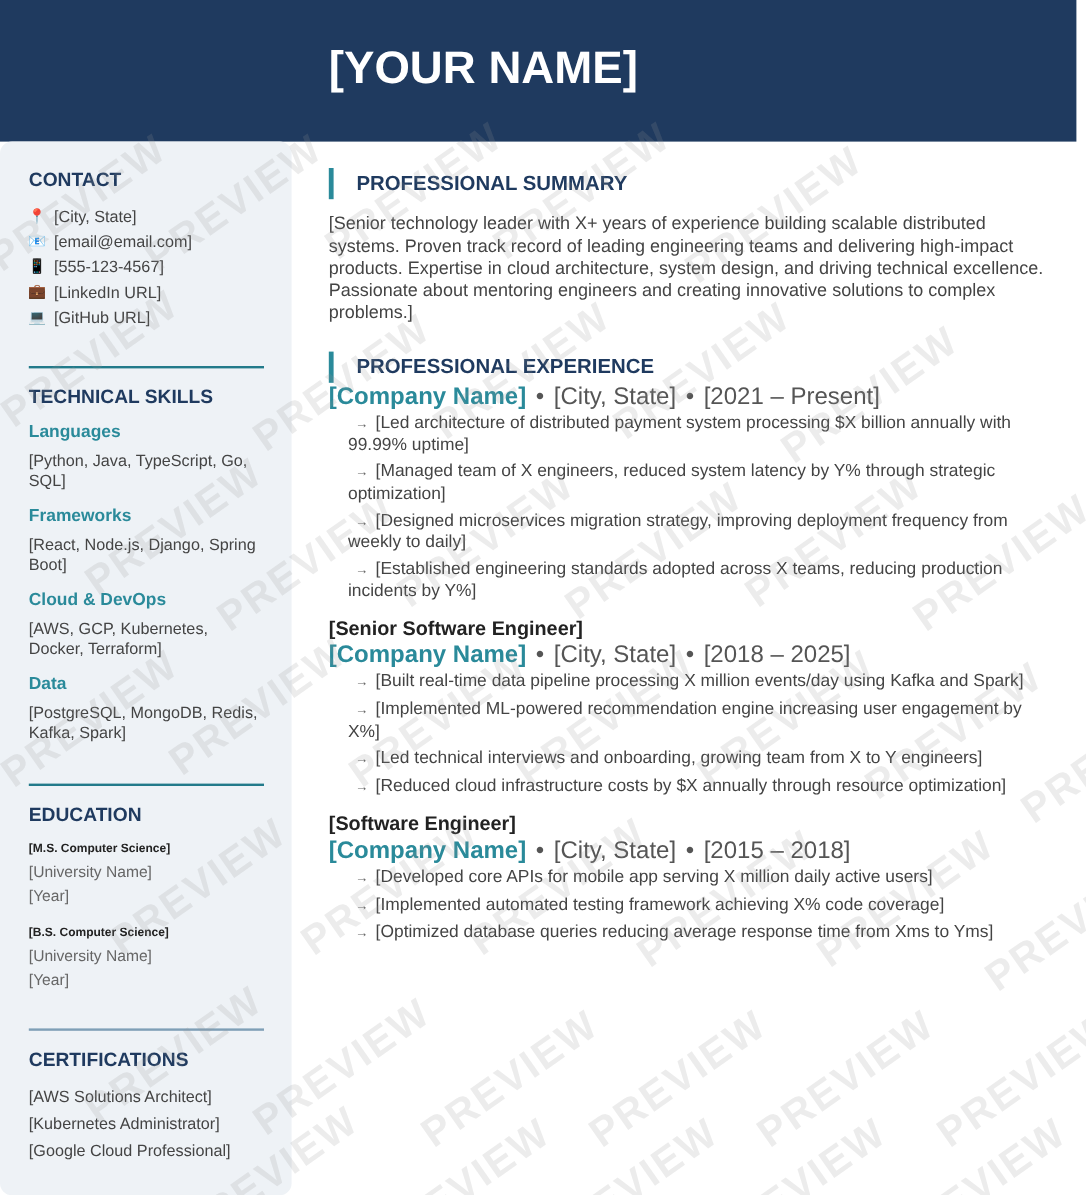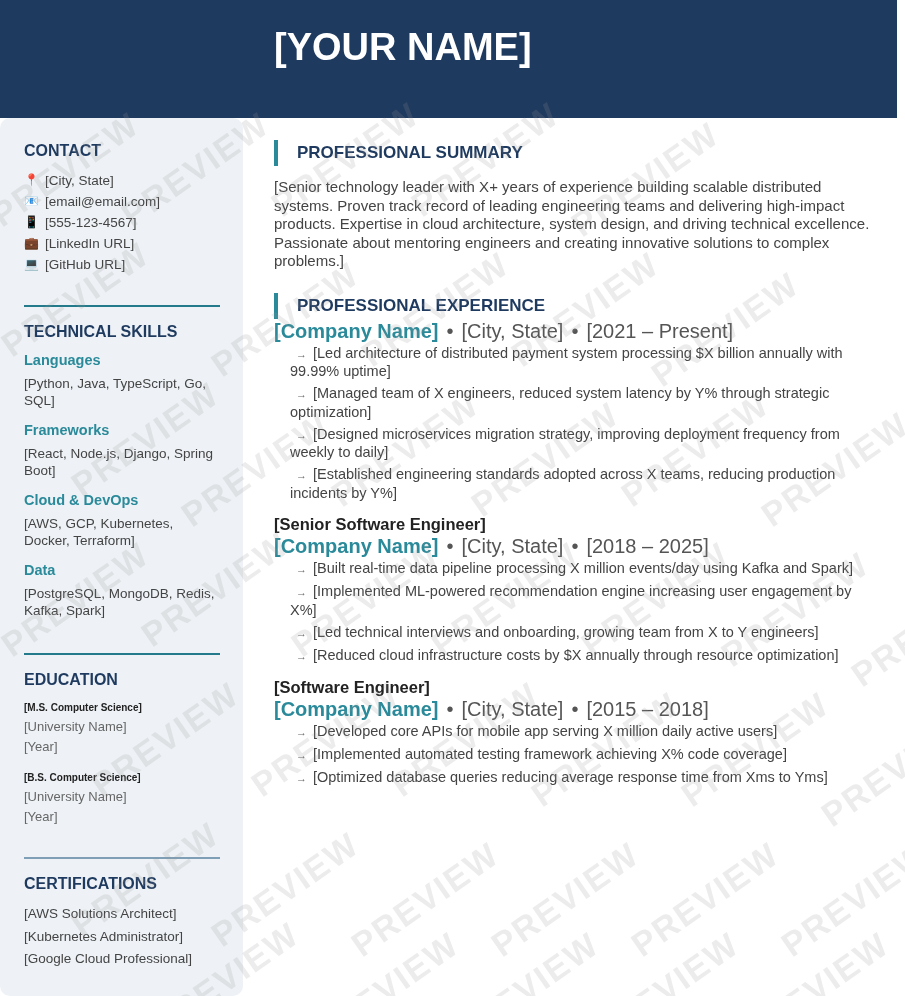--- a/index.html
+++ b/index.html
@@ -3,21 +3,21 @@
   <meta charset="utf-8">
   <style>
     * { box-sizing: border-box; margin: 0; padding: 0; }
     html, body { width: 905px; height: 996px; overflow: hidden; background: #ffffff; }
     body { font-family: "Liberation Sans", sans-serif; color: #333; position: relative; }
 
     .header {
       position: absolute; left: 0; top: 0; width: 897px; height: 118px;
       background: #1f3a5f; padding-left: 274px; padding-top: 26px;
     }
-    .header .name { color: #ffffff; font-size: 38px; font-weight: bold; line-height: 42px; letter-spacing: 0px; }
+    .header .name { color: #ffffff; font-size: 38px; font-weight: bold; line-height: 42px; letter-spacing: 0px; margin-top: 10px; }
     .header .tagline { color: #b9cde0; font-size: 17px; margin-top: 8px; line-height: 22px; }
     .header .tagline .sep { margin: 0 8px; }
 
     .sidebar {
       position: absolute; left: 0; top: 118px; width: 243px; height: 878px;
       background: #eef2f6; padding: 24px 24px 0 24px; border-radius: 10px;
     }
     .side-title { color: #1f3a5f; font-size: 16px; font-weight: bold; line-height: 18px; margin-bottom: 10px; }
     .contact-item { font-size: 13.5px; color: #444; line-height: 21px; display: flex; align-items: center; }
     .contact-item .icon { width: 18px; display: inline-block; font-size: 12px; margin-right: 3px; }

